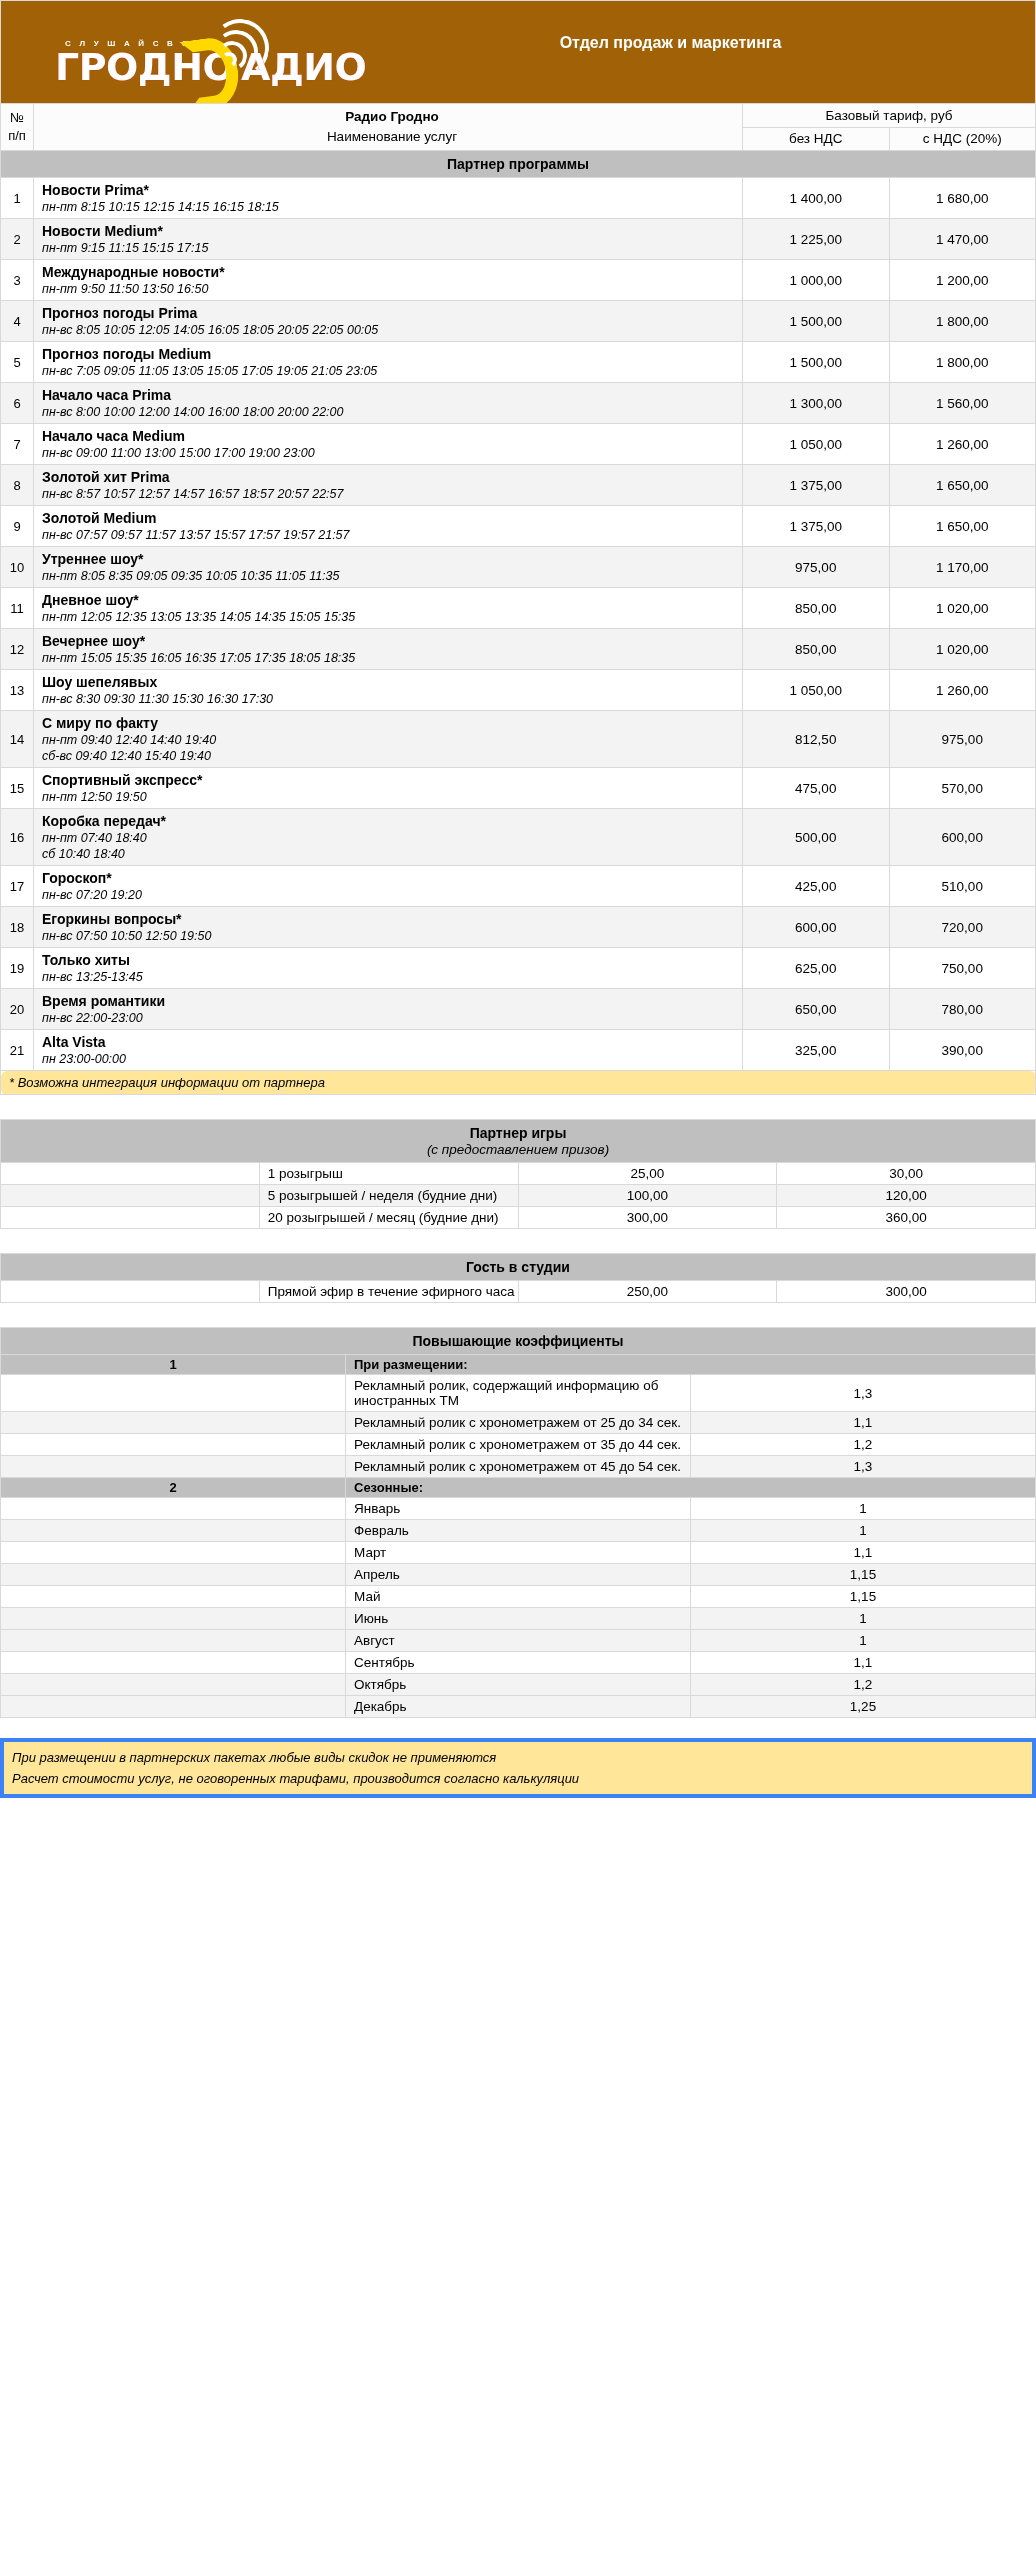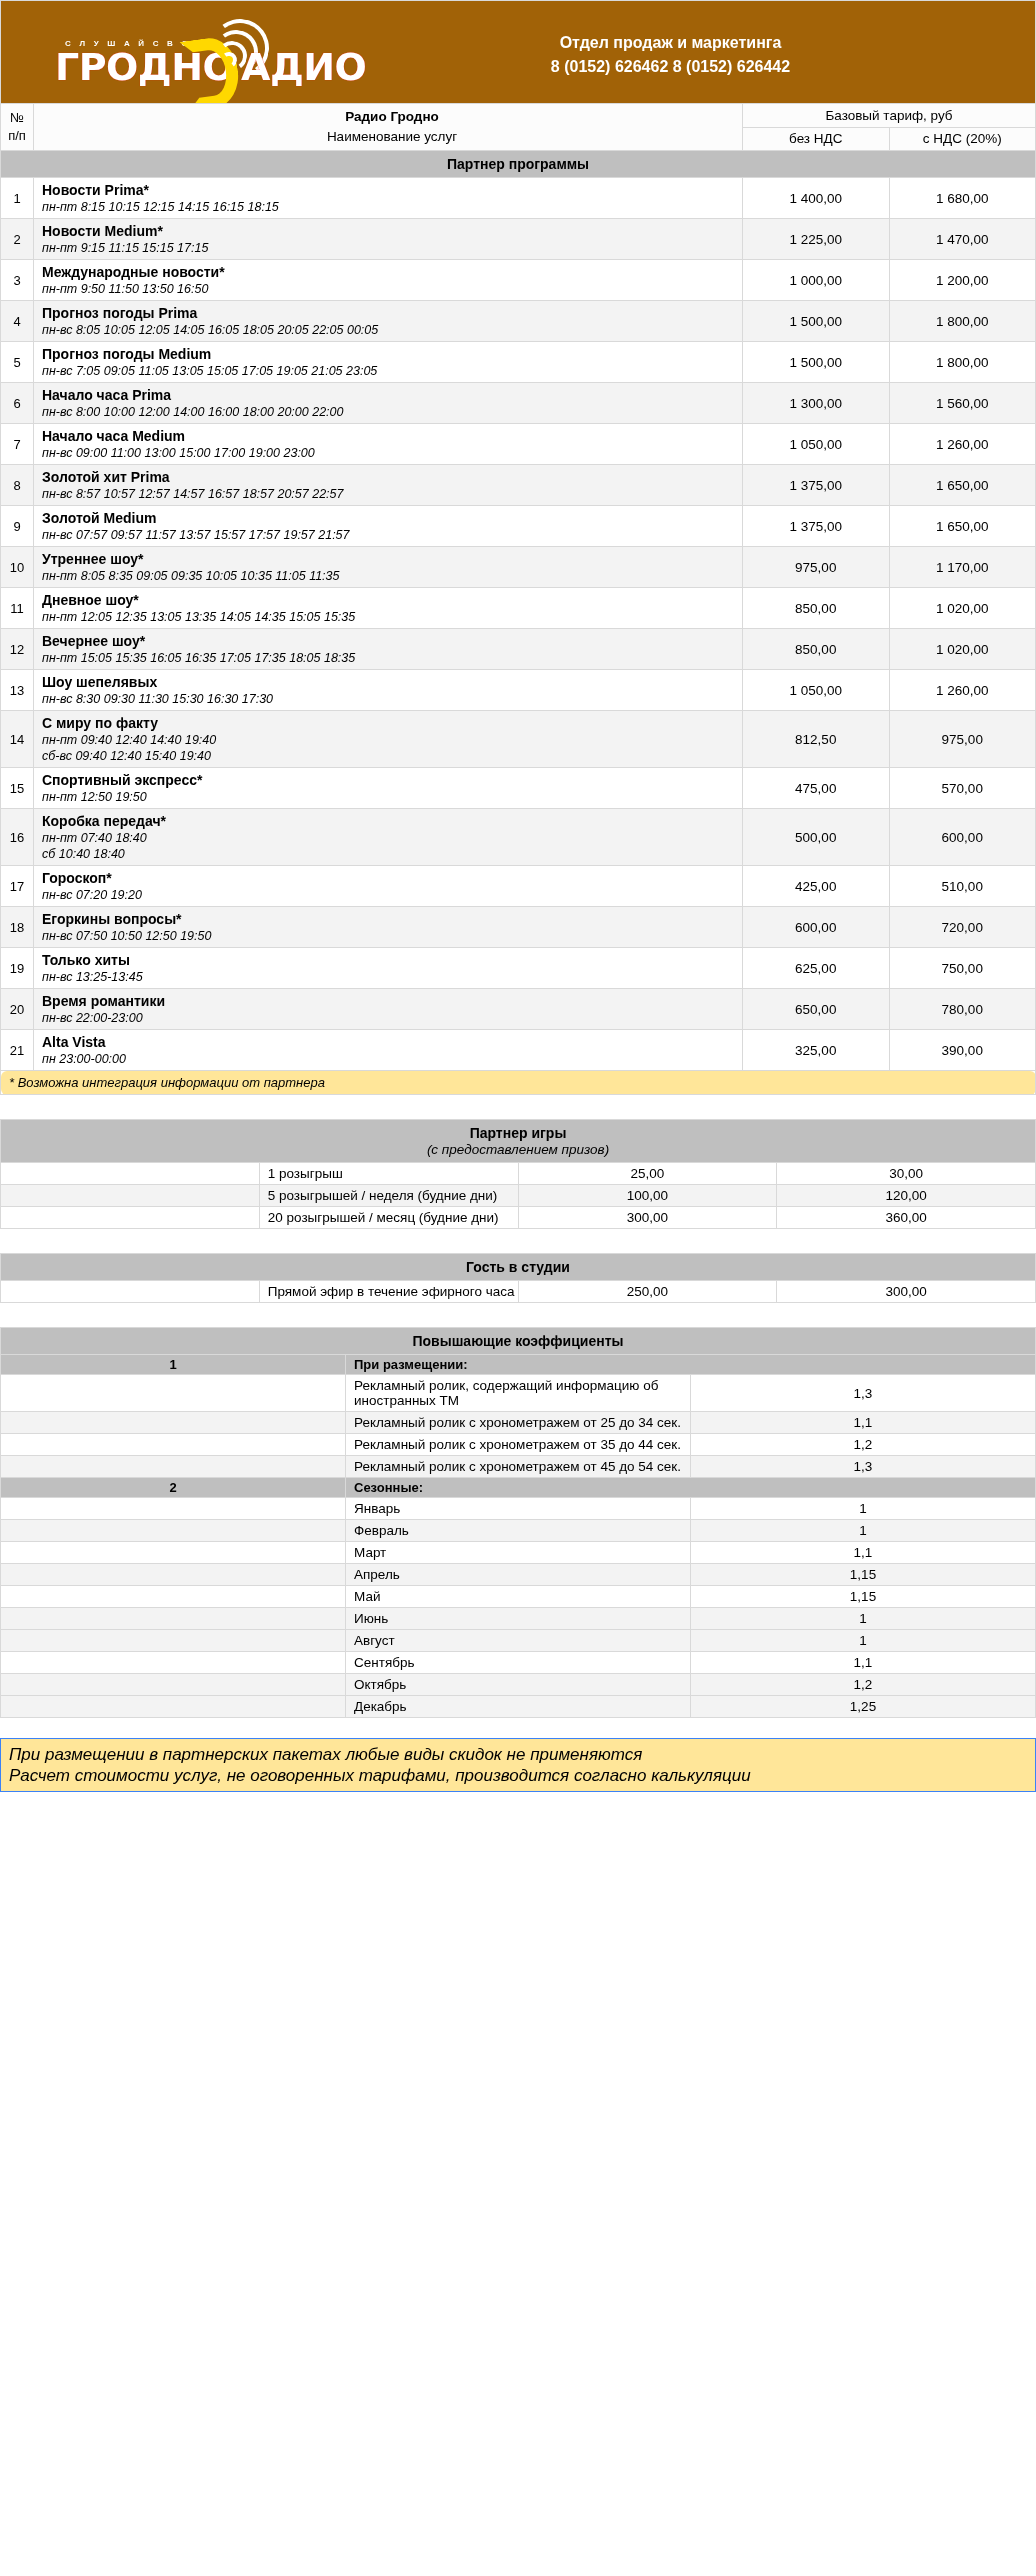--- a/index.html
+++ b/index.html
@@ -179,23 +179,23 @@
     font-size: 13px;
     padding: 2px 0 2px 8px !important;
   }
   .coef-group .gnum { text-align: center; padding: 2px 0 !important; }
   .c-coef-name { width: 673px; padding: 3px 0 3px 8px !important; }
   .c-coef-num  { width: 330px; text-align: center; }
 
   .footer-note {
     width: 1036px;
     background: #ffe699;
-    border: 1px solid #3b82f6;
+    border: 4px solid #3b82f6;
     font-style: italic;
-    font-size: 17px;
+    font-size: 13px;
     padding: 5px 0 5px 8px;
     line-height: 20px;
   }
   .footer-note div { line-height: 21px; }
 </style>
 </head>
 <body>
 
 <div class="banner">
   <div class="logo-wrap">
@@ -207,21 +207,20 @@
     <div class="logo-waves">
       <span class="w1"></span>
         <span class="w2"></span>
         <span class="w3"></span>
         <span class="w4"></span>
     </div>
     <div class="logo-main" style="left:196px;">АДИО</div>
   </div>
   <div class="contact">
     <div>Отдел продаж и маркетинга</div>
-    <div>8 (0152) 626462   8 (0152) 626442</div>
   </div>
 </div>
 
 <table class="grid">
   <thead>
     <tr>
       <th class="c-num" rowspan="2">
         <div class="hdr-np">№</div>
         <div class="hdr-np">п/п</div>
       </th>

